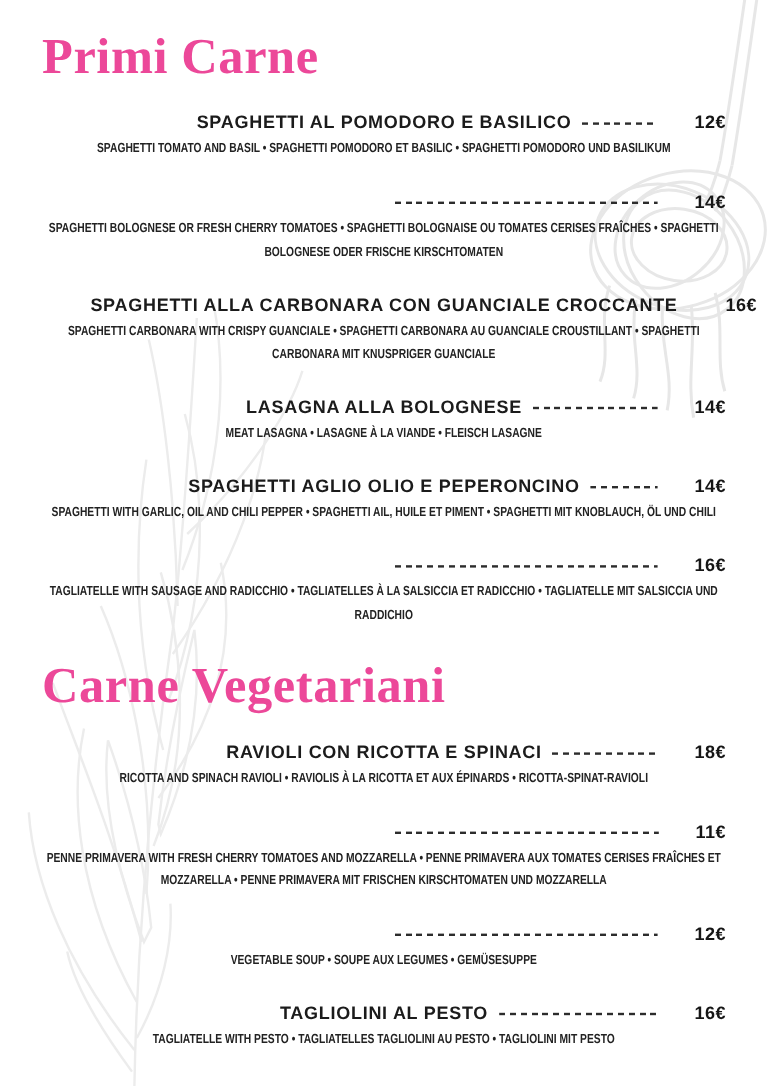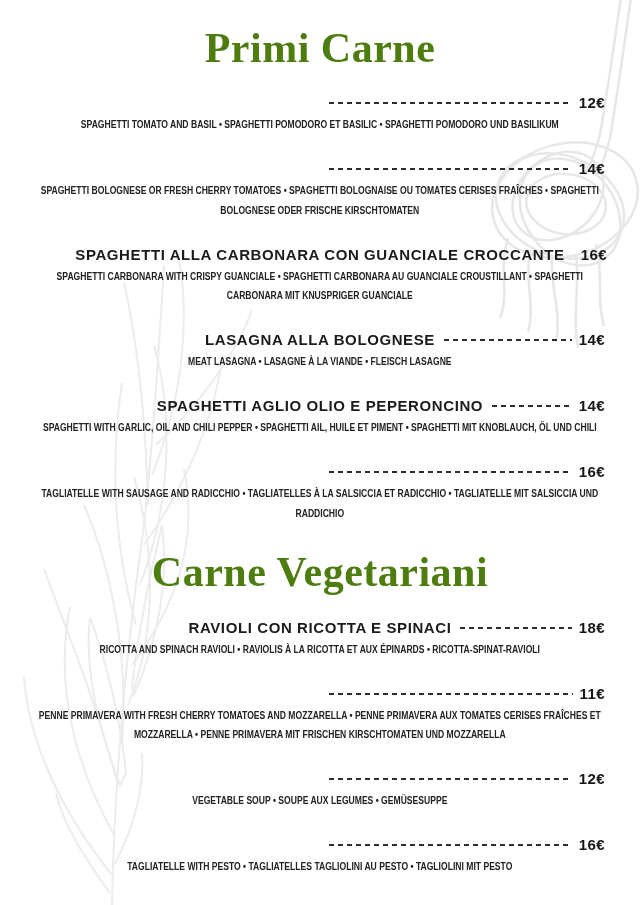--- a/index.html
+++ b/index.html
@@ -24,22 +24,21 @@
   .menu {
     position: relative;
     z-index: 1;
     padding: 24px 35px 0 35px;
   }
   .section-title {
     font-family: "Liberation Serif", "DejaVu Serif", serif;
     font-weight: 700;
     font-size: 42px;
     line-height: 1.15;
-    text-align: center;
-    color: #4d7c0f;
+    color: #ec4899;
     letter-spacing: 0.5px;
     margin: 0 0 22px 0;
   }
   .menu-section + .menu-section .section-title { margin-top: 2px; }
   .menu-item { margin-bottom: 25px; }
   .item-row {
     display: grid;
     grid-template-columns: 1fr auto 1fr;
     align-items: center;
     margin-bottom: 4px;
@@ -51,20 +50,21 @@
     letter-spacing: 0.6px;
     text-transform: uppercase;
     white-space: nowrap;
     color: #1b1b1b;
   }
   .leader-cell {
     grid-column: 3;
     display: flex;
     align-items: center;
     min-width: 0;
+    gap: 24px;
   }
   .leader {
     flex: 1;
     height: 2px;
     margin: 1px 7px 0 9px;
     background: repeating-linear-gradient(90deg, #2c2c2c 0 5px, transparent 5px 9px);
   }
   .item-price {
     font-weight: 700;
     font-size: 15px;
@@ -126,20 +126,21 @@
     <path d="M134,560 Q96,460 104,392 Q132,470 140,548 Z"></path>
     <path d="M148,470 Q186,382 176,300 Q154,390 146,462 Z"></path>
   </svg>
 
   <main class="menu">
   <section class="menu-section">
     <h1 class="section-title">Primi Carne</h1>
     <div class="items">
   <div class="menu-item">
     <div class="item-row">
+      <span class="item-name">SPAGHETTI AL POMODORO E BASILICO</span>
       <span class="leader-cell">
         <span class="leader"></span>
         <span class="item-price">12€</span>
       </span>
     </div>
     <div class="item-desc">SPAGHETTI TOMATO AND BASIL • SPAGHETTI POMODORO ET BASILIC • SPAGHETTI POMODORO UND BASILIKUM</div>
   </div>
 
   <div class="menu-item">
     <div class="item-row">
@@ -225,20 +226,21 @@
       <span class="leader-cell">
         <span class="leader"></span>
         <span class="item-price">12€</span>
       </span>
     </div>
     <div class="item-desc">VEGETABLE SOUP • SOUPE AUX LEGUMES • GEMÜSESUPPE</div>
   </div>
 
   <div class="menu-item">
     <div class="item-row">
+      <span class="item-name">TAGLIOLINI AL PESTO</span>
       <span class="leader-cell">
         <span class="leader"></span>
         <span class="item-price">16€</span>
       </span>
     </div>
     <div class="item-desc">TAGLIATELLE WITH PESTO • TAGLIATELLES TAGLIOLINI AU PESTO • TAGLIOLINI MIT PESTO</div>
   </div>
 </div>
   </section>
 </main>

